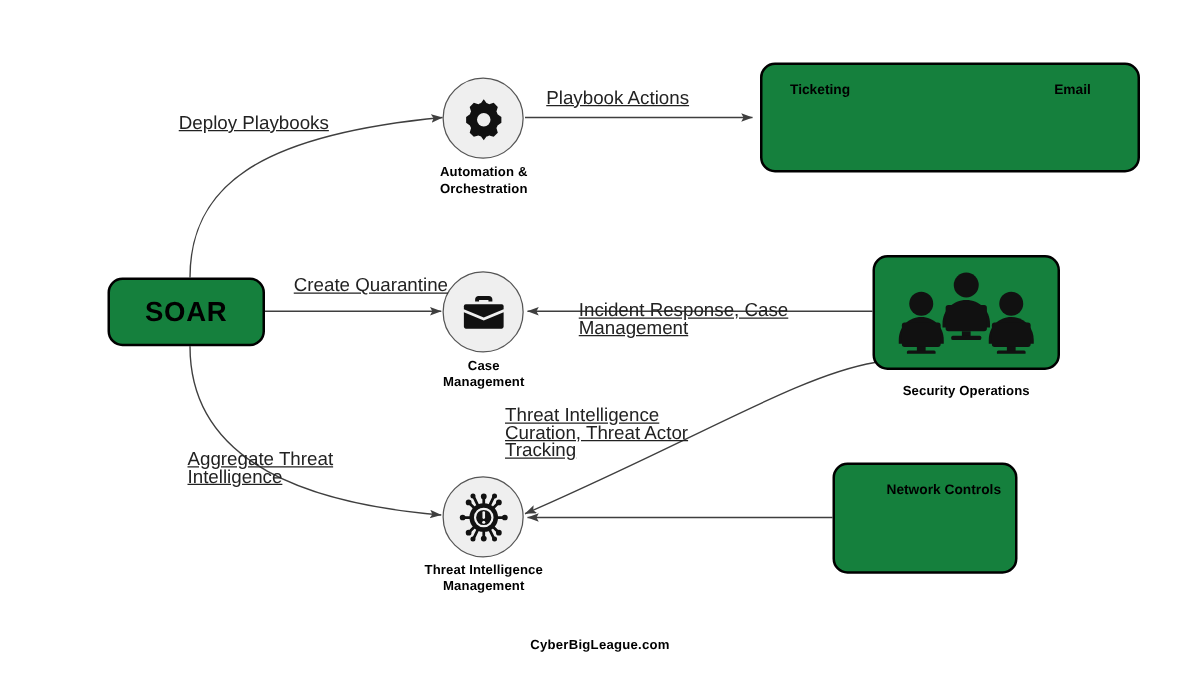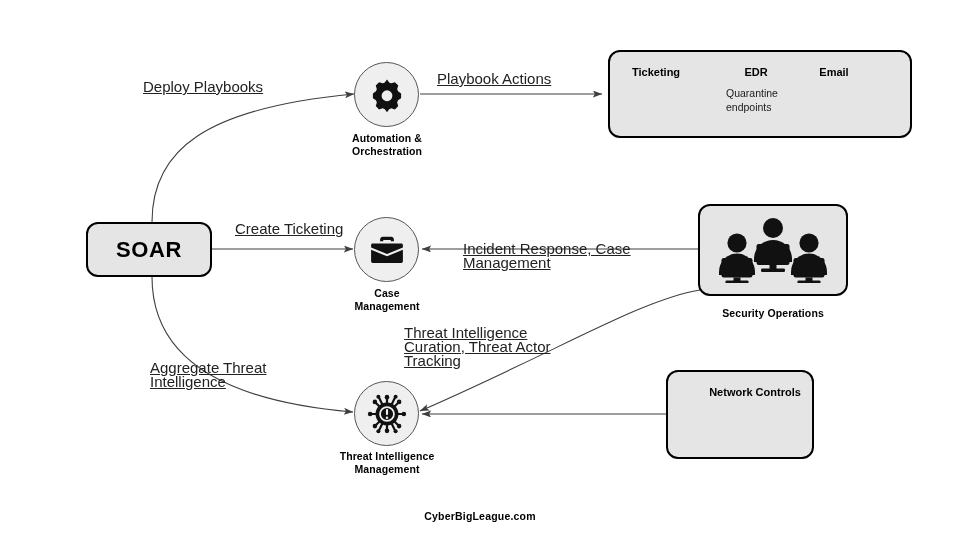--- a/index.html
+++ b/index.html
@@ -17,21 +17,21 @@
   }
   #canvas {
     position: absolute;
     left: 0; top: 0;
     width: 960px;
     height: 540px;
   }
   .node-box {
     position: absolute;
     box-sizing: border-box;
-    background: #e5e5e5;
+    background: #15803d;
     border: 2.2px solid #000000;
     border-radius: 12px;
   }
   .circle-node {
     position: absolute;
     box-sizing: border-box;
     background: #efefef;
     border: 1.3px solid #555555;
     border-radius: 50%;
     display: flex;
@@ -242,37 +242,32 @@
       </g>
     </svg>
   </span>
 </div>
 <div class="node-caption" style="left:693px; top:307px; width:160px;">Security Operations</div>
 
 <div class="node-box" style="left:608px; top:50px; width:304px; height:88px;">
   <div class="panel-col" style="left:22px; top:14px; width:84px;">
     <span class="panel-col-title">Ticketing</span>
   </div>
-  <div class="panel-col" style="left:116px; top:14px; width:74px;">
-    <span class="panel-col-title" style="text-align:center; padding-right:14px;">EDR</span>
-    <span class="panel-col-body">Quarantine
-endpoints</span>
-  </div>
-  <div class="panel-col" style="left:180px; top:14px; width:100px;">
+  <div class="panel-col" style="left:204px; top:14px; width:100px;">
     <span class="panel-col-title" style="text-align:center; padding-right:12px;">Email</span>
   </div>
 </div>
 
 <div class="node-box" style="left:666px; top:370px; width:148px; height:89px;">
   <span class="nc-title">Network Controls</span>
 </div>
 
-<div class="edge-label" style="left:143px; top:80px; width:170px;">Deploy Playbooks</div>
-
-<div class="edge-label" style="left:235px; top:222px; width:140px;">Create Ticketing</div>
+<div class="edge-label" style="left:143px; top:92px; width:170px;">Deploy Playbooks</div>
+
+<div class="edge-label" style="left:235px; top:222px; width:140px;">Create Quarantine</div>
 
 <div class="edge-label" style="left:124px; top:361px; width:150px;margin-left:26px;">Aggregate Threat
 Intelligence</div>
 
 <div class="edge-label" style="left:437px; top:72px; width:150px;">Playbook Actions</div>
 
 <div class="edge-label" style="left:463px; top:215px; width:190px;margin-top:27px;">Incident Response, Case
 Management</div>
 
 <div class="edge-label" style="left:404px; top:326px; width:165px;">Threat Intelligence

